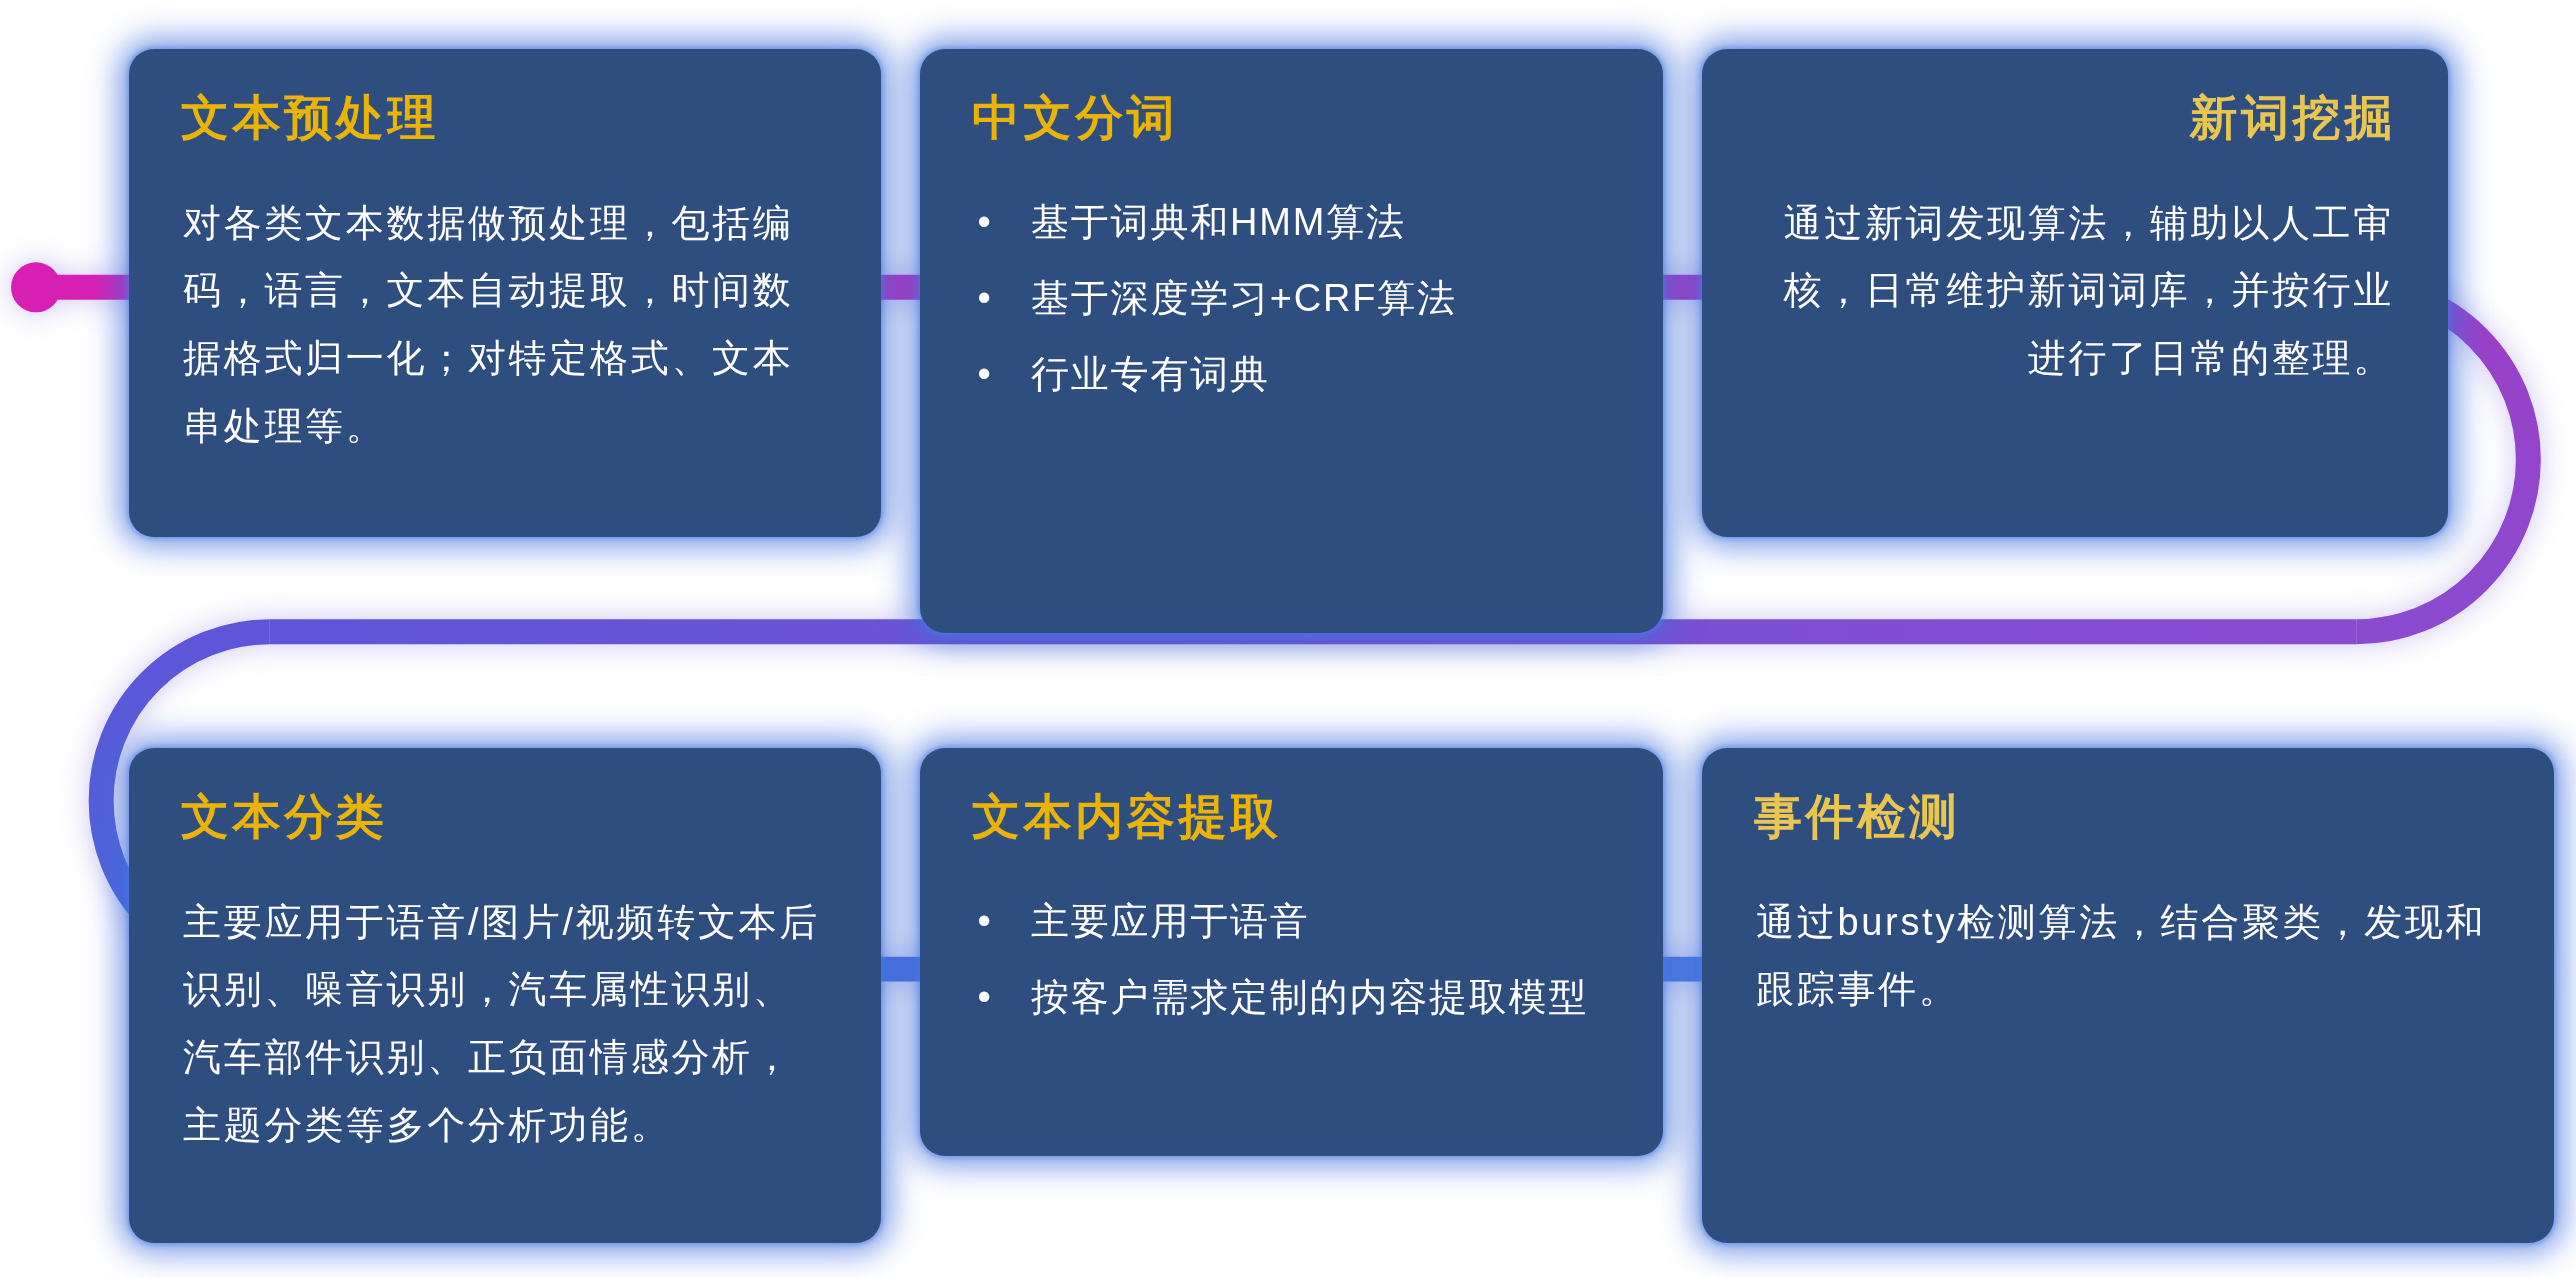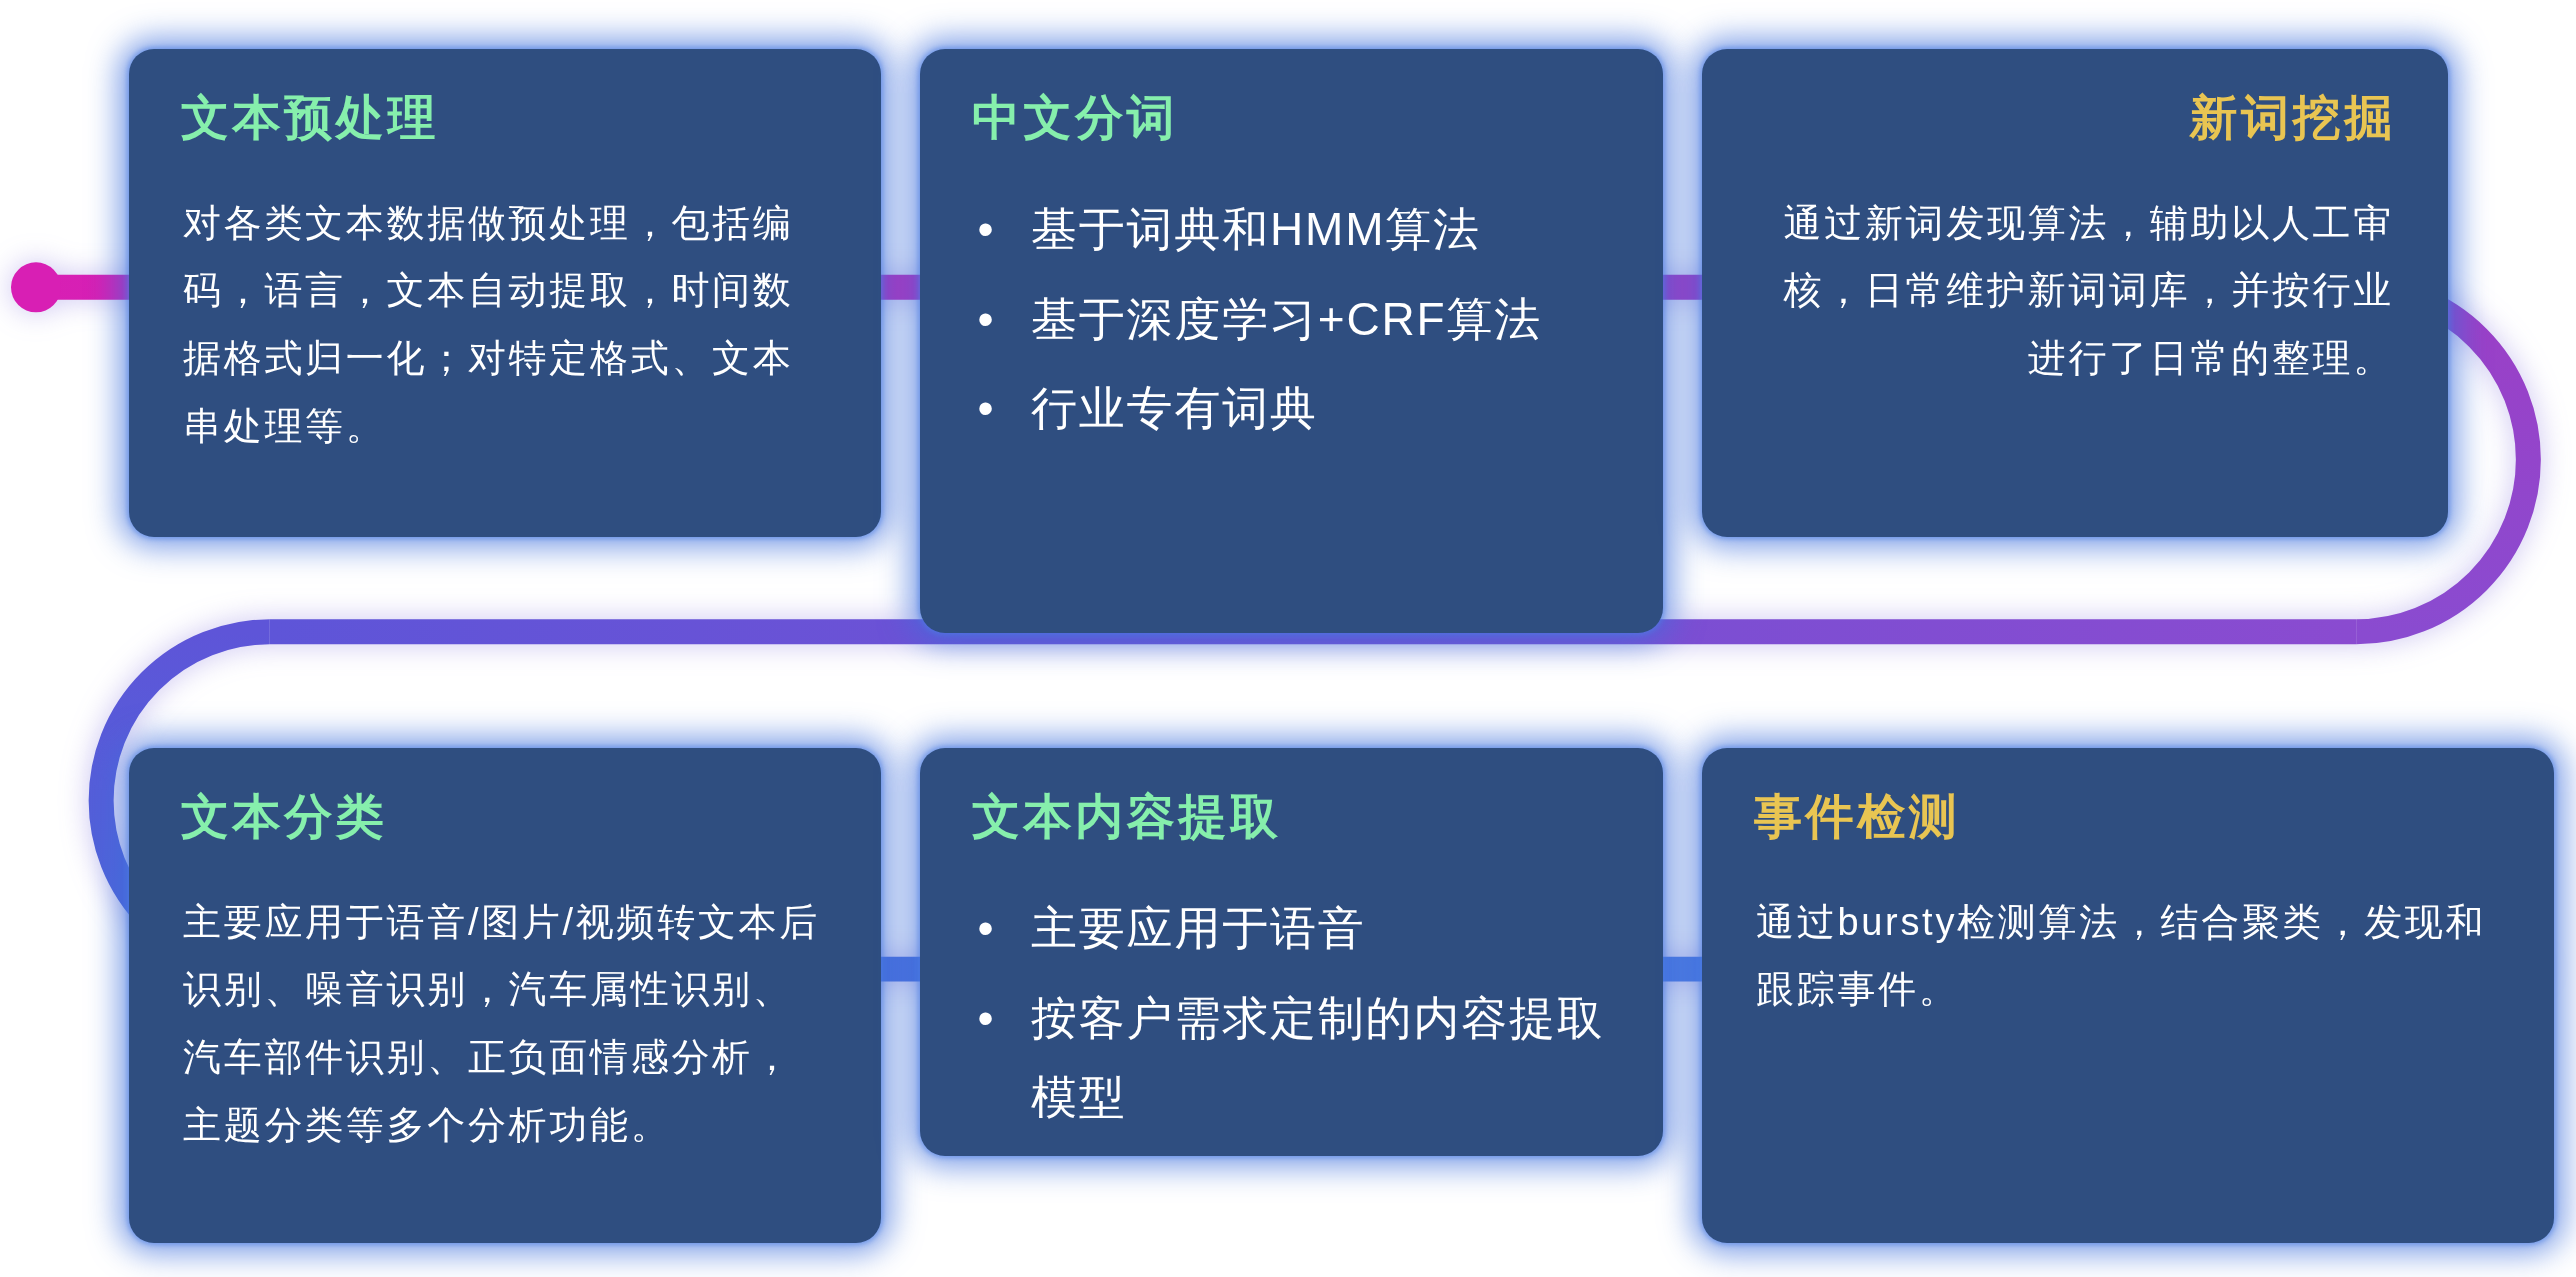--- a/index.html
+++ b/index.html
@@ -34,40 +34,40 @@
     box-shadow: 0 0 30px 10.7px rgba(62, 110, 220, 0.65),
                 0 0 5.4px 1.8px rgba(90, 140, 235, 0.55);
   }
   .card-title {
     margin: 0 0 45px 0;
     font-size: 48px;
     font-weight: 700;
     letter-spacing: 3.6px;
     line-height: 1.1;
   }
-  .t-green  { color: #86efac; }
+  .t-green  { color: #eab308; }
   .t-yellow { color: #e9c552; }
   .card-body {
     margin: 2px;
     color: #ffffff;
     font-size: 38px;
     line-height: 1.78;
     letter-spacing: 2.7px;
   }
   .bullet-list {
     margin: 0;
     padding: 0;
     list-style: none;
   }
   .bullet-item {
     position: relative;
     padding-left: 59px;
     margin-bottom: 10.7px;
     color: #ffffff;
-    font-size: 46px;
+    font-size: 38px;
     line-height: 1.72;
     letter-spacing: 1.8px;
   }
   .bullet-item::before {
     content: "\2022";
     position: absolute;
     left: 5.4px;
     top: 0;
     color: #ffffff;
   }

